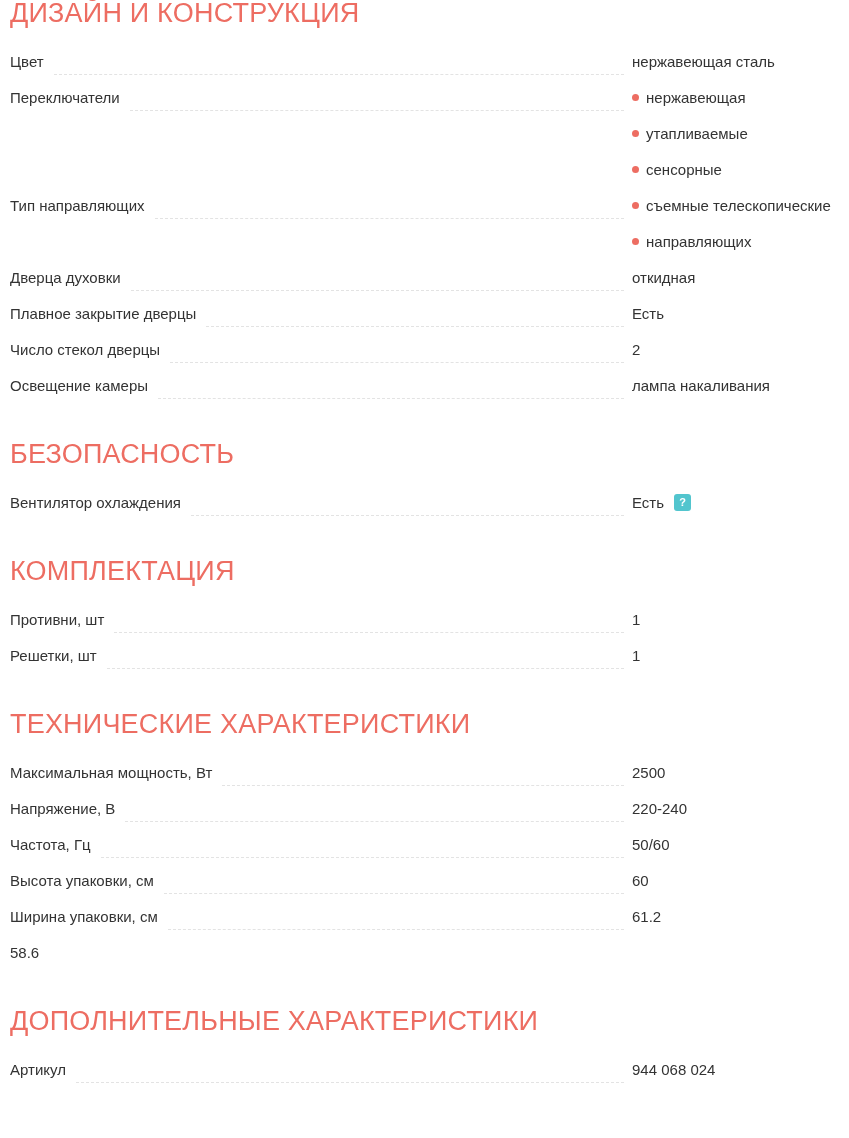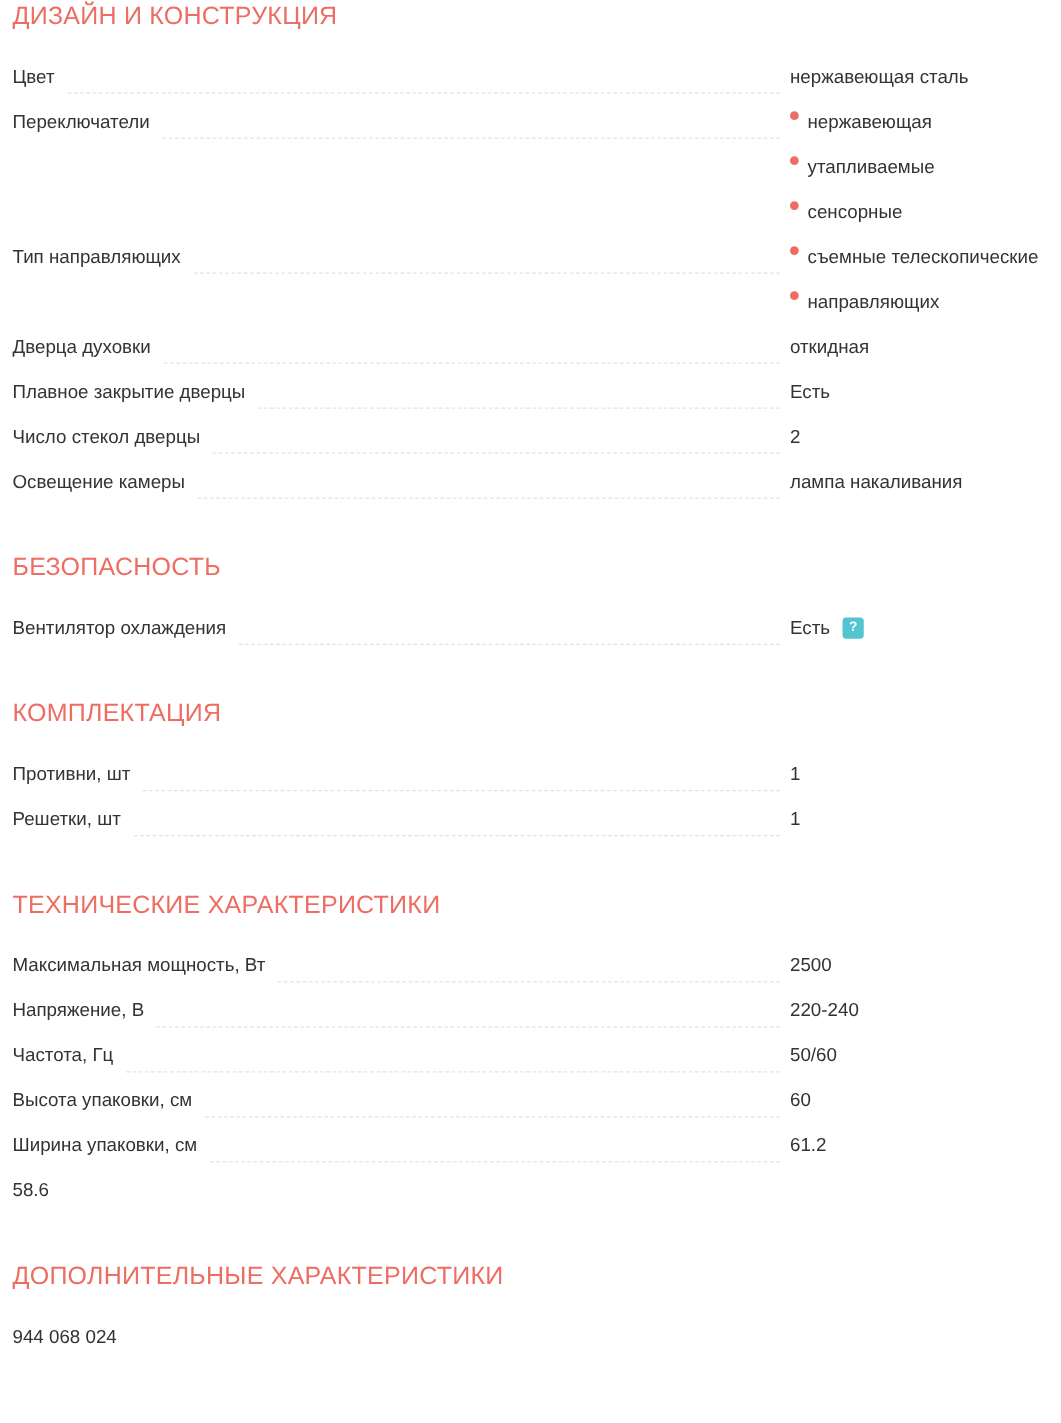--- a/index.html
+++ b/index.html
@@ -18,21 +18,21 @@
     color:var(--text);
     overflow:hidden;
   }
   .specs-page{
     padding:2px 0 0 10px;
   }
   .spec-section{
     margin-bottom:40px;
   }
   .section-title{
-    font-size:20px;
+    font-size:27px;
     line-height:23px;
     font-weight:400;
     color:var(--accent);
     margin:0 0 18px 0;
     letter-spacing:0.2px;
   }
   .spec-row{
     display:flex;
     align-items:center;
     height:36px;
@@ -56,21 +56,21 @@
     transform:translateY(5px);
     height:0;
   }
   .leader-spacer{
     flex:1 1 auto;
   }
   .row-value{
     flex:0 0 217px;
     width:217px;
     display:flex;
-    align-items:flex-start;
+    align-items:center;
     font-size:15px;
     color:var(--text);
   }
   .bullet-icon{
     width:7px;
     height:7px;
     border-radius:50%;
     background:var(--accent);
     margin-right:7px;
     flex:0 0 auto;
@@ -277,18 +277,22 @@
       </div>
       <div class="spec-row">
         <div class="row-value">
           <span class="spec-value">58.6</span>
         </div>
       </div>
     </div>
     <div class="spec-section">
       <h2 class="section-title">ДОПОЛНИТЕЛЬНЫЕ ХАРАКТЕРИСТИКИ</h2>
       <div class="spec-row">
+        <div class="row-left">
+          <span class="spec-label">Артикул</span>
+          <div class="dotted-leader"></div>
+        </div>
         <div class="row-value">
           <span class="spec-value">944 068 024</span>
         </div>
       </div>
     </div>
   </div>
 
 </body></html>

